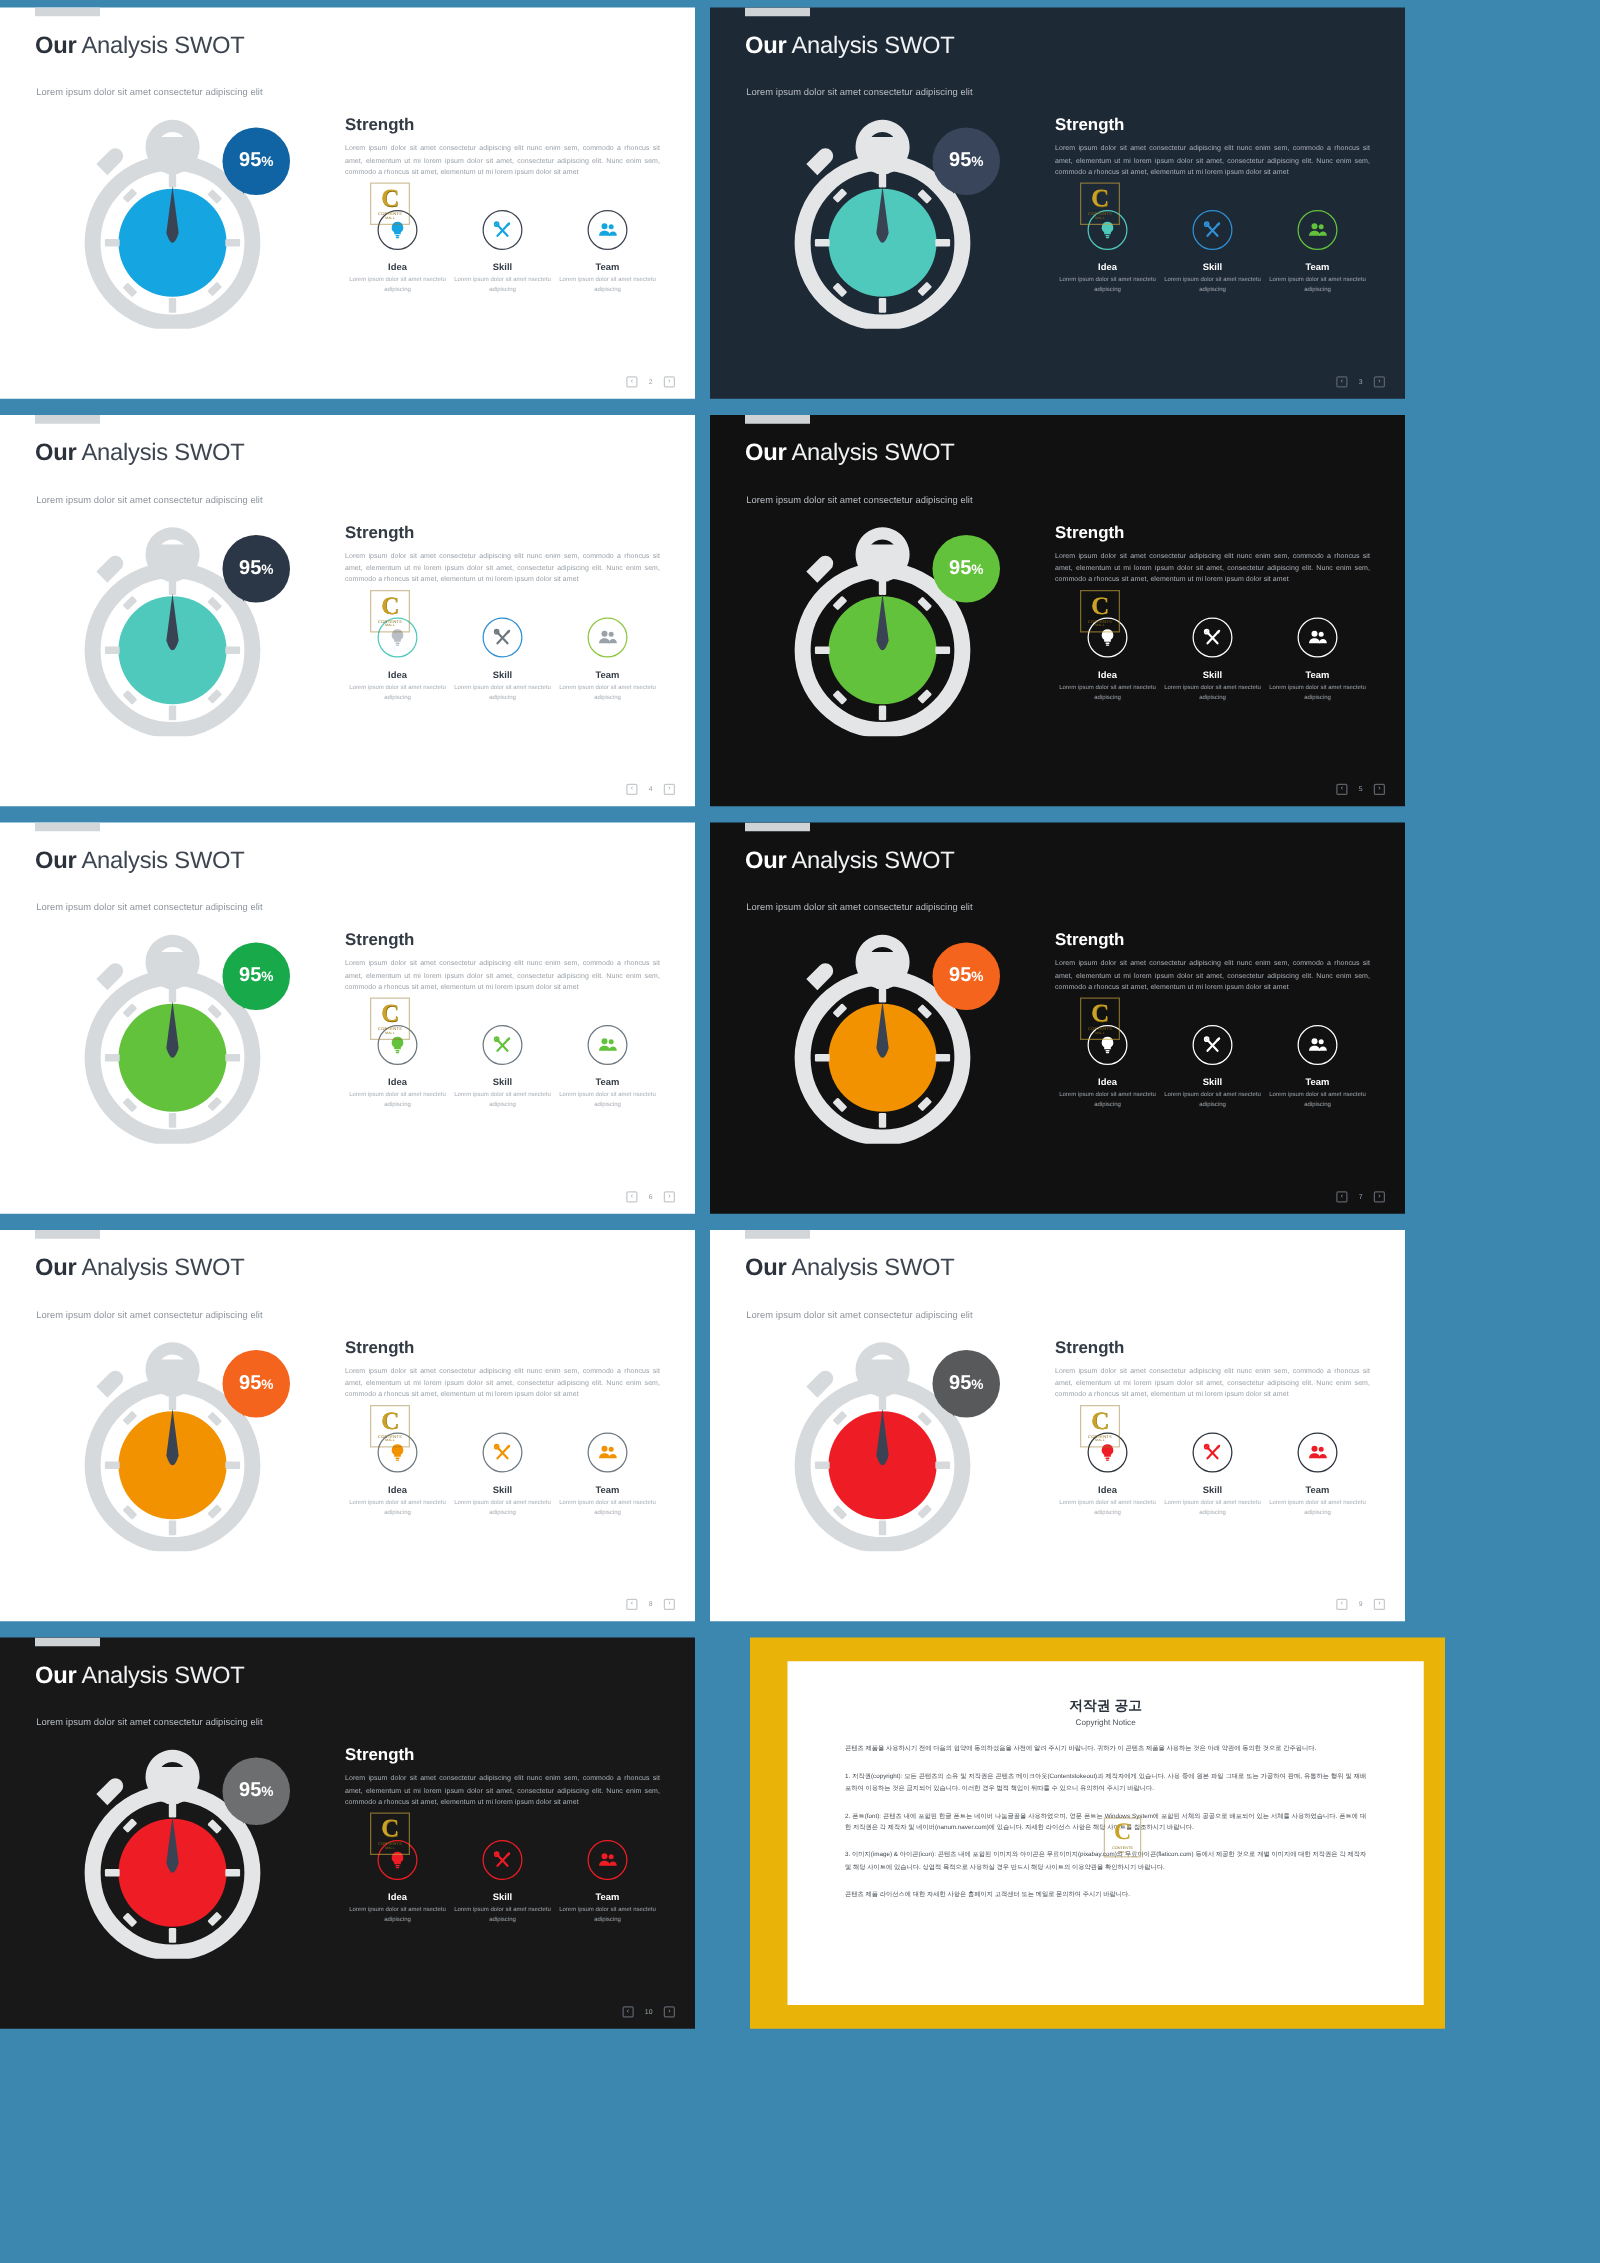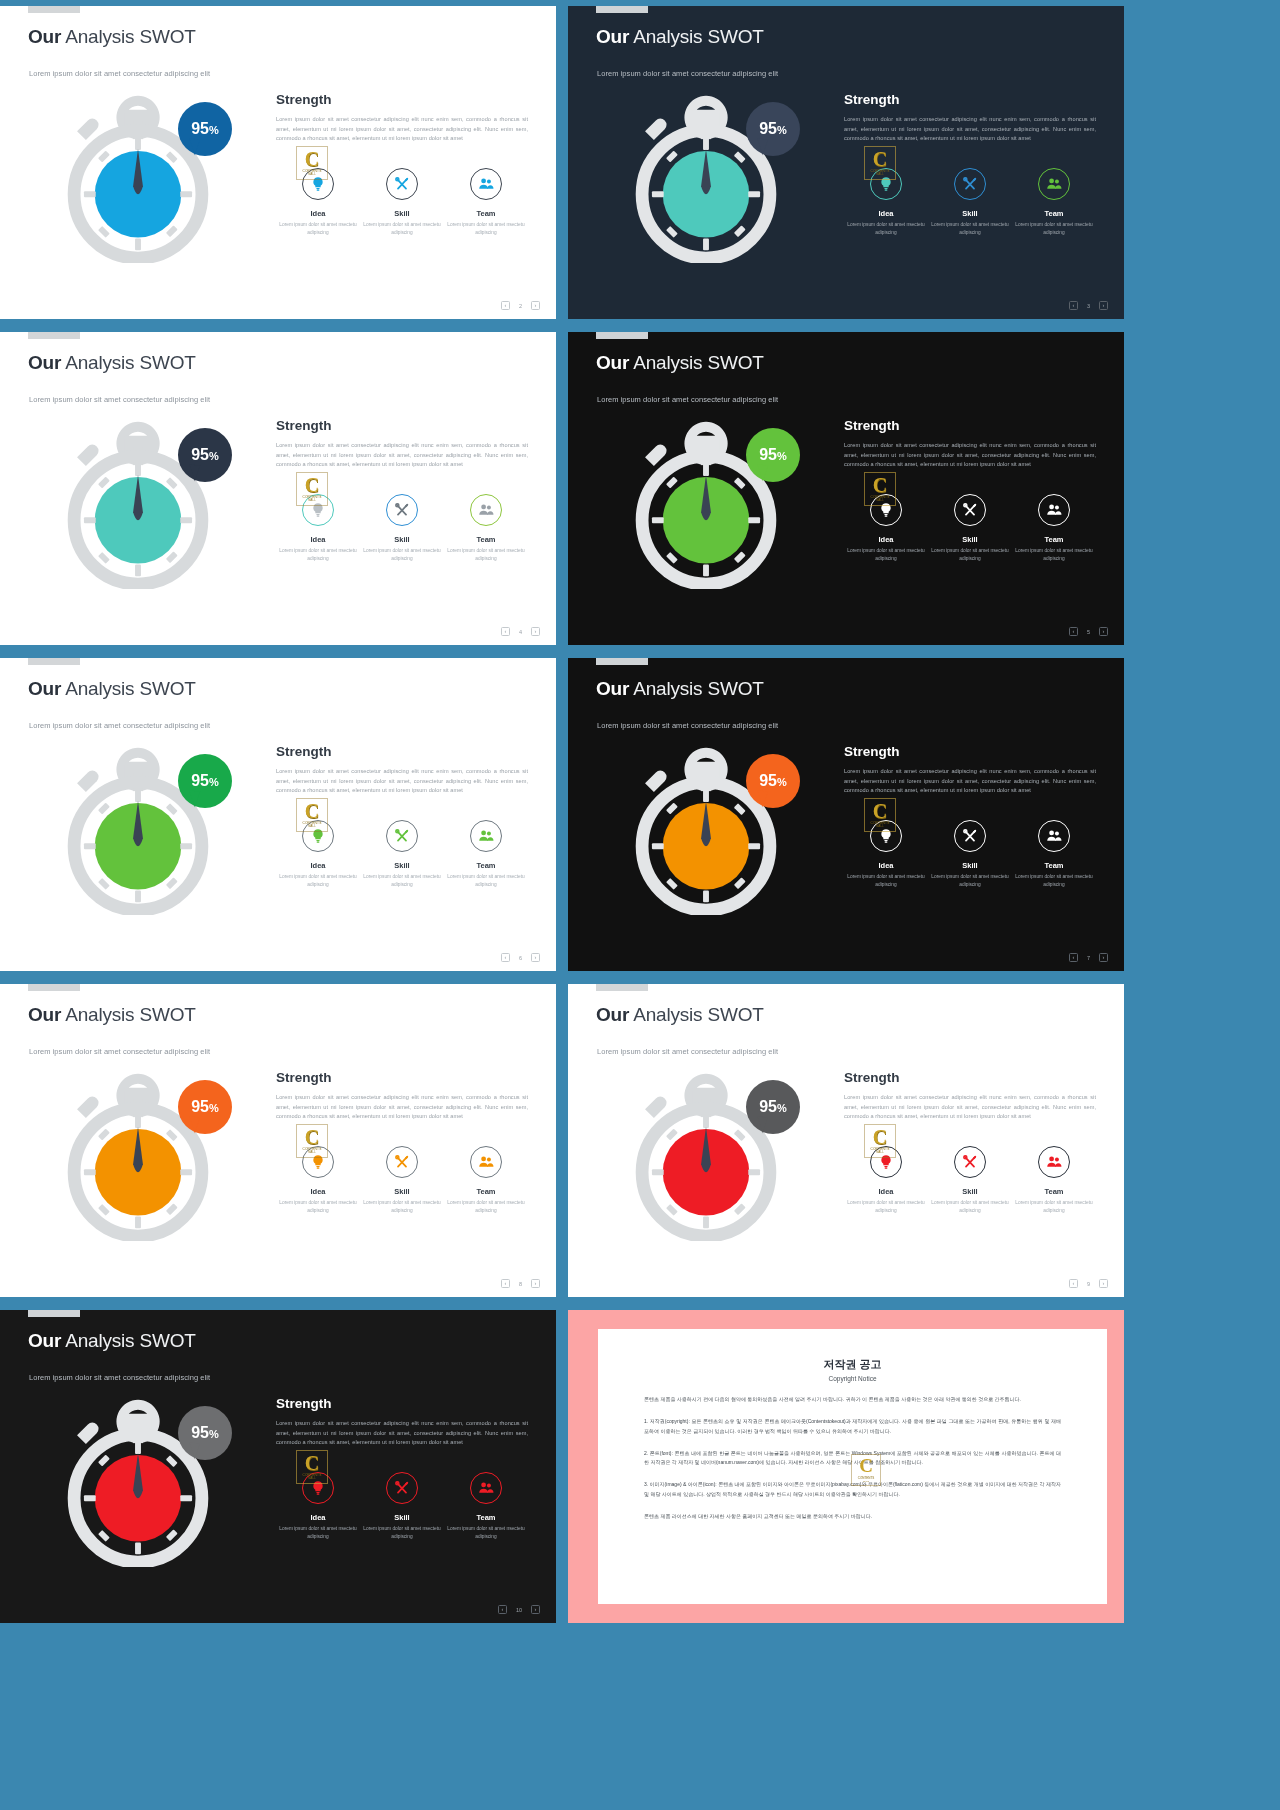--- a/index.html
+++ b/index.html
@@ -115,21 +115,21 @@
   .wm .c {
     font-family:"Liberation Serif", serif; font-weight:700; font-size:20px;
     color:#c9a227; line-height:.95;
     text-shadow:0.5px 0.5px 0 #8a6d12;
   }
   .wm .t1 { font-size:3.2px; color:#8a6d12; letter-spacing:.2px; }
   .wm .t2 { font-size:2.6px; color:#8a6d12; letter-spacing:.2px; }
   .slide.navy .wm, .slide.black .wm, .slide.dark2 .wm { border-color:rgba(200,165,60,.6); }
 
   
-  .copy { background:#fca5a5; padding:19px 17px 19px 30px; }
+  .copy { background:#eab308; padding:19px 17px 19px 30px;margin-left:32px; }
   .copy .paper {
     background:#fff; width:100%; height:100%;
     padding:28px 46px; position:relative; overflow:hidden;
   }
   .copy .ko-title { text-align:center; font-size:11px; font-weight:700; color:#2b323c; }
   .copy .en-title { text-align:center; font-size:6.5px; color:#4a5158; margin-top:3px; }
   .copy .para { font-size:5px; line-height:1.85; color:#3f464d; margin-top:13px; text-align:justify;}
   .copy .wm2 {
     position:absolute; left:253px; top:125px; width:30px; height:32px;
     border:1px solid rgba(150,120,40,.45);

